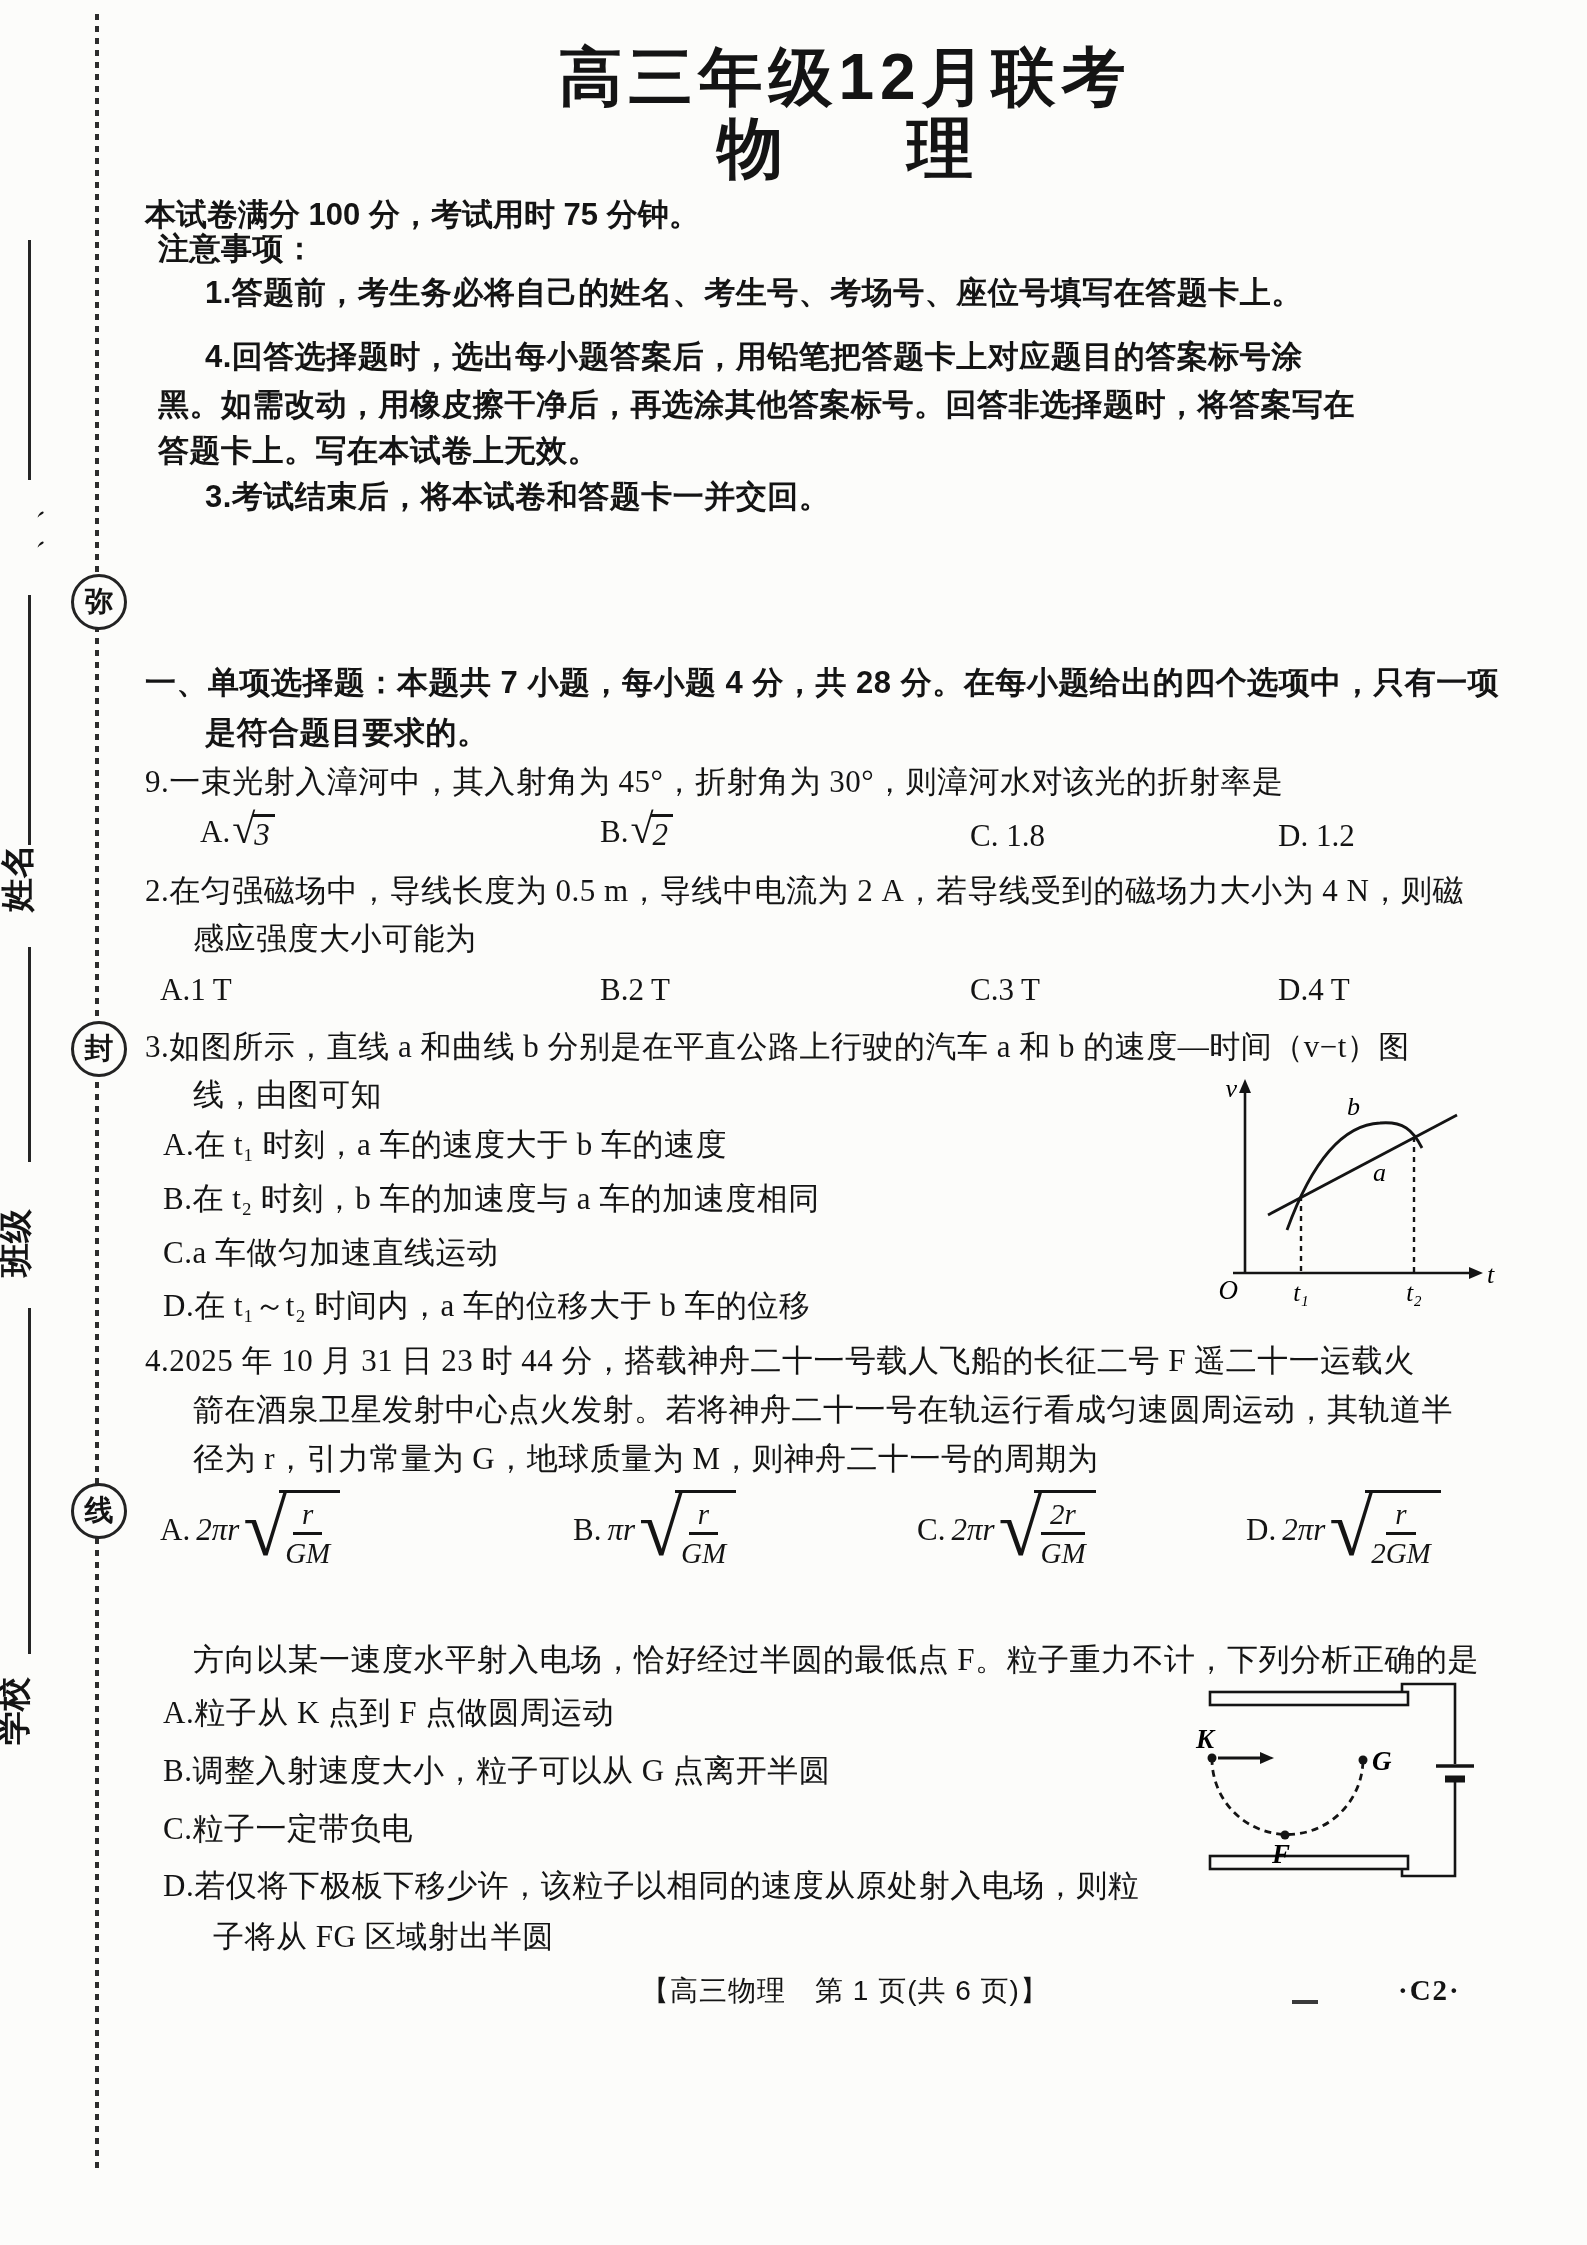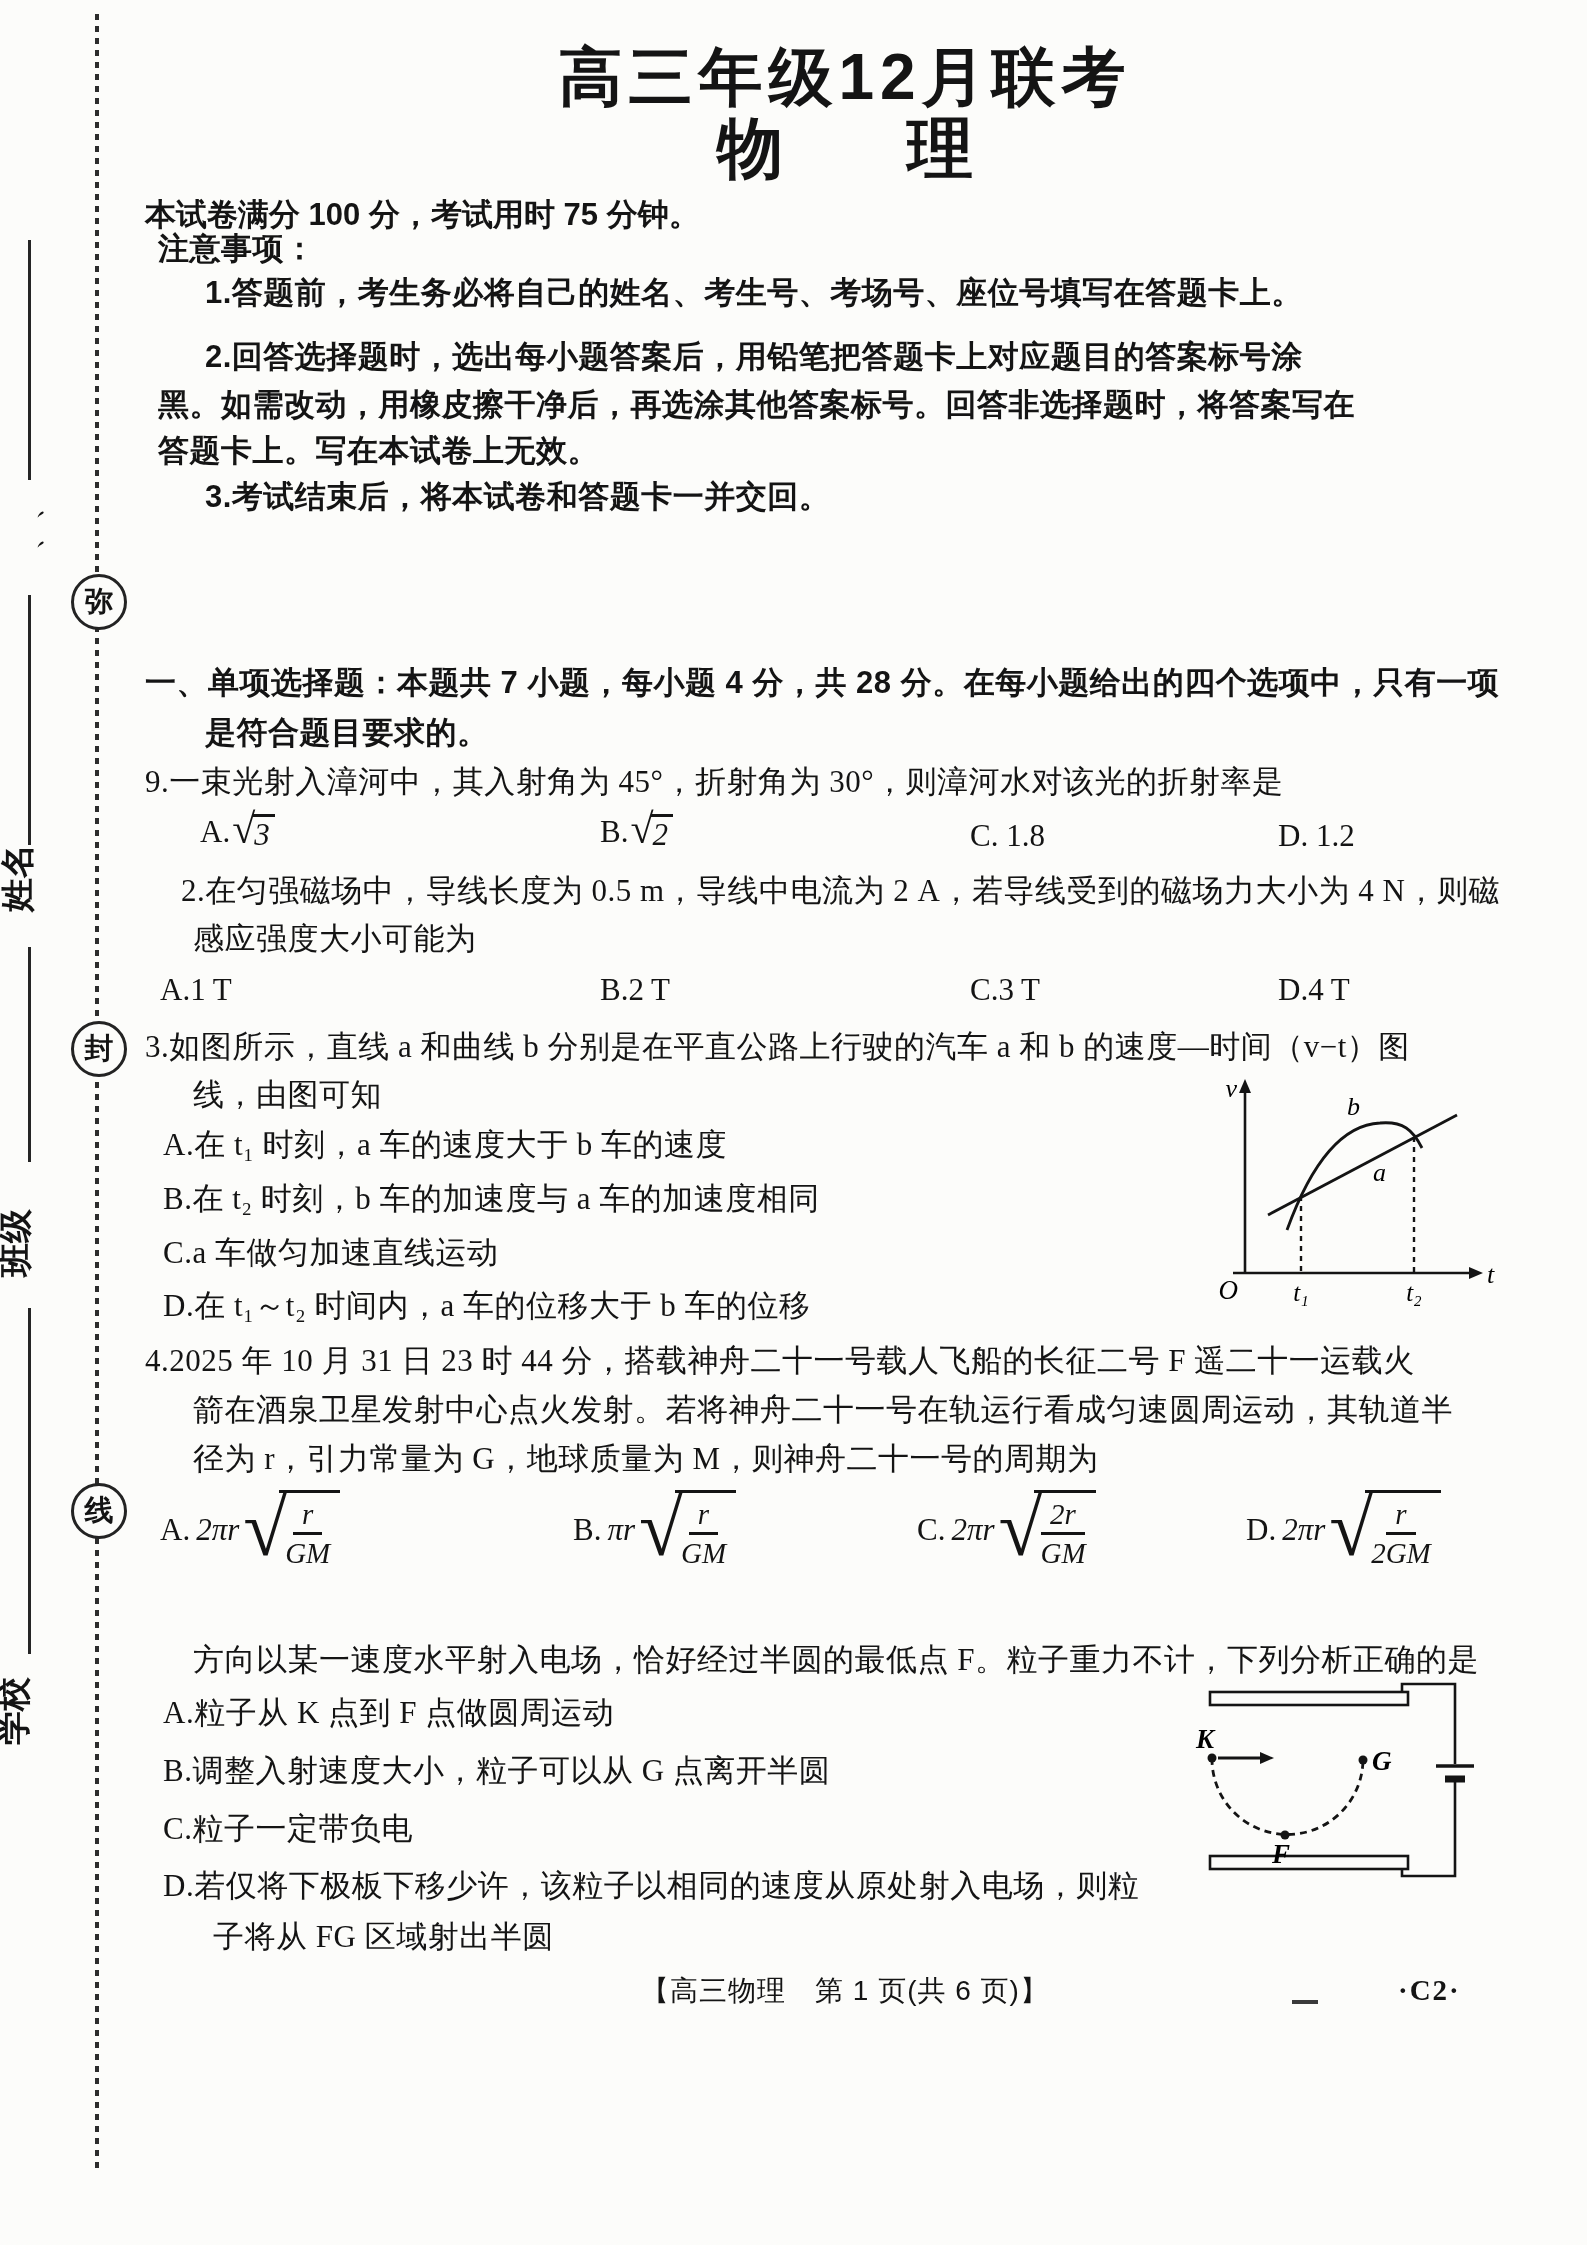--- a/index.html
+++ b/index.html
@@ -81,21 +81,21 @@
 
   <div class="title">高三年级12月联考</div>
   <div class="subject">
     <span>物</span>
     <span>理</span>
   </div>
   <div class="subtitle">本试卷满分 100 分，考试用时 75 分钟。</div>
 
   <div class="tline sans b" style="left:158px;top:230px;">注意事项：</div>
   <div class="tline sans" style="left:205px;top:274px;font-weight:600;">1.答题前，考生务必将自己的姓名、考生号、考场号、座位号填写在答题卡上。</div>
-  <div class="tline sans" style="left:205px;top:338px;font-weight:600;">2.回答选择题时，选出每小题答案后，用铅笔把答题卡上对应题目的答案标号涂</div>
+  <div class="tline sans" style="left:205px;top:338px;font-weight:600;">4.回答选择题时，选出每小题答案后，用铅笔把答题卡上对应题目的答案标号涂</div>
   <div class="tline sans" style="left:158px;top:386px;font-weight:600;">黑。如需改动，用橡皮擦干净后，再选涂其他答案标号。回答非选择题时，将答案写在</div>
   <div class="tline sans" style="left:158px;top:432px;font-weight:600;">答题卡上。写在本试卷上无效。</div>
   <div class="tline sans" style="left:205px;top:478px;font-weight:600;">3.考试结束后，将本试卷和答题卡一并交回。</div>
 
   <div class="tline sans b" style="left:145px;top:664px;">一、单项选择题：本题共 7 小题，每小题 4 分，共 28 分。在每小题给出的四个选项中，只有一项</div>
   <div class="tline sans b" style="left:205px;top:714px;">是符合题目要求的。</div>
 
   <div class="tline" style="left:145px;top:763px;">9.一束光射入漳河中，其入射角为 45°，折射角为 30°，则漳河水对该光的折射率是</div>
   <div class="opt" style="left:200px;top:814px;">
     <span>A.</span>
@@ -111,21 +111,21 @@
         <span class="rbody">2</span>
       </span>
   </div>
   <div class="opt" style="left:970px;top:818px;">
     <span>C.</span>&nbsp;<span>1.8</span>
   </div>
   <div class="opt" style="left:1278px;top:818px;">
     <span>D.</span>&nbsp;<span>1.2</span>
   </div>
 
-  <div class="tline" style="left:145px;top:872px;margin-left:36px;">2.在匀强磁场中，导线长度为 0.5 m，导线中电流为 2 A，若导线受到的磁场力大小为 4 N，则磁</div>
+  <div class="tline" style="left:145px;top:872px;">2.在匀强磁场中，导线长度为 0.5 m，导线中电流为 2 A，若导线受到的磁场力大小为 4 N，则磁</div>
   <div class="tline" style="left:193px;top:920px;">感应强度大小可能为</div>
   <div class="opt" style="left:160px;top:972px;">A.1 T</div>
   <div class="opt" style="left:600px;top:972px;">B.2 T</div>
   <div class="opt" style="left:970px;top:972px;">C.3 T</div>
   <div class="opt" style="left:1278px;top:972px;">D.4 T</div>
 
   <div class="tline" style="left:145px;top:1028px;">3.如图所示，直线 a 和曲线 b 分别是在平直公路上行驶的汽车 a 和 b 的速度—时间（v−t）图</div>
   <div class="tline" style="left:193px;top:1076px;">线，由图可知</div>
   <div class="tline" style="left:163px;top:1126px;">A.在 t₁ 时刻，a 车的速度大于 b 车的速度</div>
   <div class="tline" style="left:163px;top:1180px;">B.在 t₂ 时刻，b 车的加速度与 a 车的加速度相同</div>

